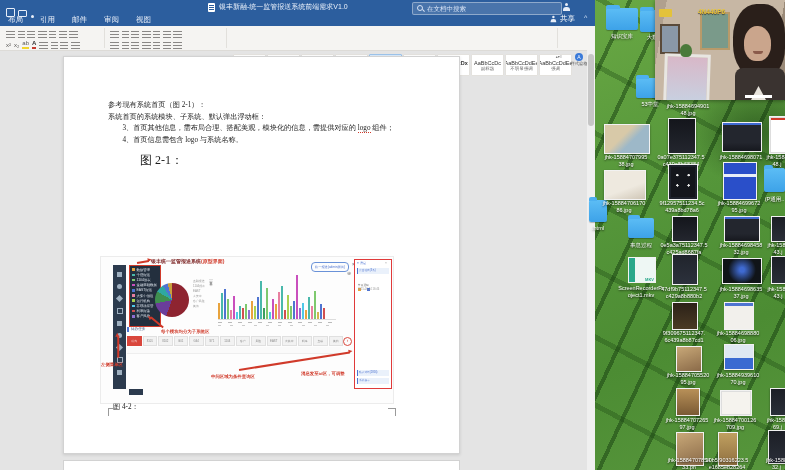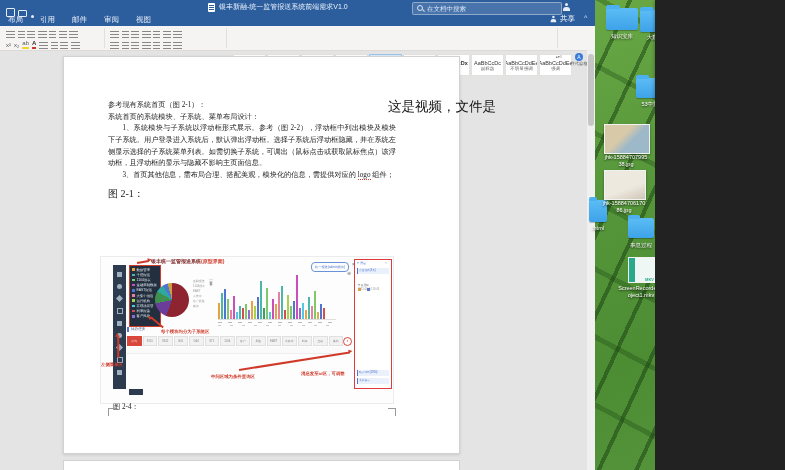--- a/index.html
+++ b/index.html
@@ -1,16 +1,16 @@
 <!DOCTYPE html>
 <html style="--blue: #2c5e9e; --red: #d03a2a;"><head>
 <meta charset="utf-8">
 <style>
   html,body{margin:0;padding:0;background:#222;}
-  #app{position:relative;width:655px;height:470px;overflow:hidden;background:#e4e4e4;
+  #app{position:relative;width:785px;height:470px;overflow:hidden;background:#e4e4e4;
        font-family:"Liberation Sans",sans-serif;-webkit-font-smoothing:antialiased;}
   .abs{position:absolute;}
   
   #word-window{left:0;top:0;width:595px;height:470px;background:#e4e4e4;}
   #titlebar{left:0;top:0;width:595px;height:26px;background:#2c5e9e;color:#fff;}
   .qa-ico{width:7px;height:7px;border:1px solid #e8eef8;border-radius:1px;display:inline-block;margin-right:4px;}
   .qa-dot{width:3px;height:3px;background:#e8eef8;border-radius:50%;display:inline-block;margin-bottom:2px;}
   #doc-ico{left:208px;top:3px;width:7px;height:9px;background:#fff;border-radius:1px;}
   #doc-ico:before{content:"";position:absolute;left:1px;top:2px;width:5px;height:1px;background:#2c5e9e;box-shadow:0 2px 0 #2c5e9e,0 4px 0 #2c5e9e;}
   #win-title{left:219px;top:2px;font-size:7px;color:#eaf1fb;white-space:nowrap;}
@@ -48,21 +48,21 @@
   
   #page1{left:63px;top:56px;width:395px;height:396px;background:#fff;border:1px solid #d2d2d2;box-shadow:0 1px 3px rgba(0,0,0,.12);}
   #page2{left:63px;top:460px;width:395px;height:10px;background:#fff;border:1px solid #d2d2d2;}
   #scrollbar{left:587px;top:50px;width:8px;height:420px;background:#f0f0f0;}
   #scroll-thumb{left:588px;top:54px;width:6px;height:72px;background:#c6c6c6;border-radius:3px;}
   #doc-text{left:108px;top:100px;width:288px;font-family:"Liberation Serif",serif;color:#1c1c1c;}
   #doc-heading{font-family:"Liberation Sans",sans-serif;font-size:10px;font-weight:bold;margin:0 0 14px 0;}
   .para{font-size:7.2px;line-height:1.62;text-align:justify;margin:0;}
   .para.ind{text-indent:2em;}
   .spell-err{border-bottom:1px dotted #d03a2a;color:#1c1c1c;}
-  #fig1-label{font-size:10px;margin-top:4px;}
+  #fig1-label{font-size:12px;margin-top:4px;margin-left:32px;}
   #fig2-label{left:113px;top:402px;font-size:7.2px;font-family:"Liberation Serif",serif;color:#1c1c1c;}
   .crop-mark{width:7px;height:7px;}
   #crop-l{left:108px;top:408px;border-top:1px solid #9a9a9a;border-left:1px solid #9a9a9a;}
   #crop-r{left:388px;top:408px;border-top:1px solid #9a9a9a;border-right:1px solid #9a9a9a;}
   
   #overlay-note{left:388px;top:95px;font-size:13.5px;color:#141414;line-height:1.8;}
   
   #fig{left:100px;top:256px;width:292px;height:146px;background:#fdfdfd;border:1px solid #ececec;font-family:"Liberation Sans",sans-serif;}
   .figabs{position:absolute;}
   #fig-sidebar{left:12px;top:8px;width:13px;height:124px;background:#2c3b4e;}
@@ -273,23 +273,23 @@
       <div class="abs vdiv" style="left:557px;"></div>
     </div>
 
     <div id="page1" class="abs"></div>
     <div id="page2" class="abs"></div>
     <div id="scrollbar" class="abs"></div>
     <div id="scroll-thumb" class="abs"></div>
 
     <div id="doc-text" class="abs">
       <p class="para">参考现有系统首页（图 2-1）：</p>
-      <p class="para">系统首页的系统模块、子系统、菜单布局设计：</p>
-      <p class="para ind">1、系统模块与子系统以浮动框形式展示。参考（图 2-2），浮动框中列出模块及模块下子系统。用户登录进入系统后，默认弹出浮动框。选择子系统后浮动框隐藏，并在系统左侧显示选择的子系统菜单列表。如需切换子系统，可调出（鼠标点击或获取鼠标焦点）该浮动框，且浮动框的显示与隐藏不影响主页面信息。</p>
+      <p class="para">系统首页的系统模块、子系统、默认弹出浮动框：</p>
       <p class="para ind"><span>3、首页其他信息，需布局合理、搭配美观，模块化的信息，需提供对应的 </span><span class="spell-err">logo</span><span> 组件；</span></p>
+      <p class="para ind">4、首页信息需包含 logo 与系统名称。</p>
       <p class="para" id="fig1-label">图 2-1：</p>
     </div>
 
     <div id="fig" class="abs">
       <div id="fig-sidebar" class="figabs">
           <div class="sb-ico "></div>
           <div class="sb-ico c"></div>
           <div class="sb-ico d"></div>
           <div class="sb-ico o"></div>
           <div class="sb-ico "></div>
@@ -432,26 +432,25 @@
       <div class="rann" style="left:60px;top:72px;">每个模块均分为子系统区</div>
       <div class="rann" style="left:0px;top:105px;">左侧菜单区</div>
       <div class="rann" style="left:110px;top:117px;">中间区域为条件查询区</div>
       <div class="rann" style="left:200px;top:114px;">消息发至td区，可调整</div>
       <div class="rarrow" style="left:17px;top:100px;width:22px;transform:rotate(-90deg);"></div>
       <div class="rarrow" style="left:62px;top:70px;width:16px;transform:rotate(-140deg);"></div>
       <div class="rarrow" style="left:138px;top:112px;width:112px;transform:rotate(-9deg);"></div>
       <div class="rarrow" style="left:36px;top:5px;width:12px;transform:rotate(-10deg);"></div>
     </div>
 
-    <div id="fig2-label" class="abs">图 2-4：</div>
+    <div id="fig2-label" class="abs">图 4-2：</div>
     <div id="crop-l" class="abs crop-mark"></div>
     <div id="crop-r" class="abs crop-mark"></div>
 
     <div id="overlay-note" class="abs">
-      <div>这是视频，文件是</div>
     </div>
   </div>
 
   <div id="desktop" class="abs"></div>
   <div id="desk-items">
       <div class="dfolder" style="left: 606px; top: 8px; width: 32px; height: 22px;"></div>
       <div class="dlabel" style="left: 592px; top: 33px;">知识宝库</div>
       <div class="dfolder" style="left: 640px; top: 10px; width: 30px; height: 22px;"></div>
       <div class="dlabel" style="left: 625px; top: 34px;">大数据</div>
       <div class="dfolder" style="left: 636px; top: 78px; width: 28px; height: 20px;"></div>

